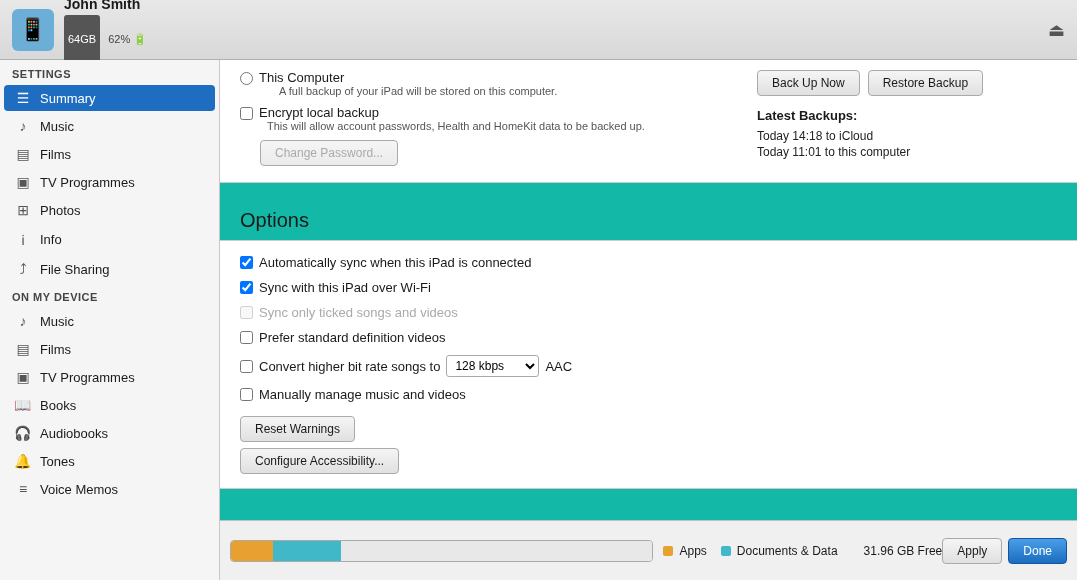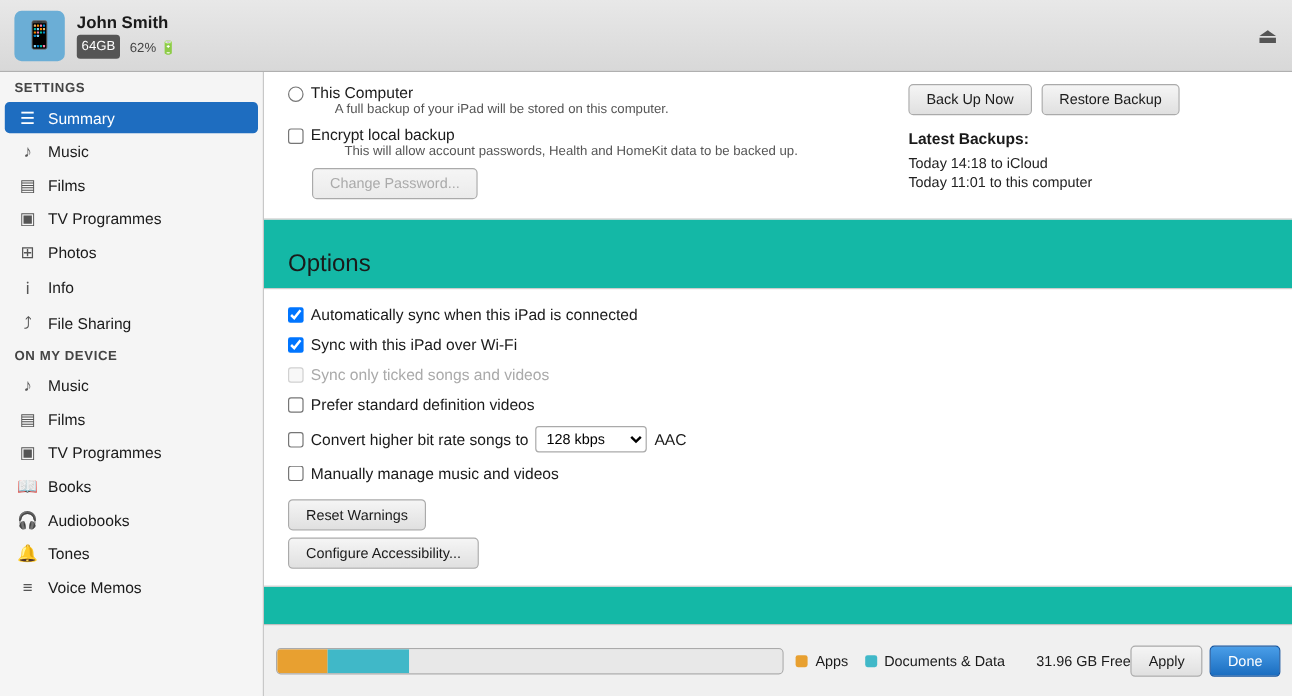--- a/index.html
+++ b/index.html
@@ -48,21 +48,21 @@
     .device-meta {
       display: flex;
       align-items: center;
       gap: 8px;
       margin-top: 3px;
     }
     .storage-badge {
       background: #555;
       color: white;
       border-radius: 3px;
-      padding: 4px 4px;
+      padding: 18px 4px;
       font-size: 11px;
     }
     .battery {
       font-size: 11px;
       color: #444;
     }
     .eject-btn {
       margin-left: auto;
       font-size: 18px;
       color: #555;
@@ -159,21 +159,21 @@
     .radio-label-sub { font-size: 11px; color: #555; margin-left: 20px; }
 
     .checkbox-option {
       display: flex;
       align-items: flex-start;
       gap: 6px;
       margin-bottom: 6px;
     }
     .checkbox-option input[type=checkbox] { margin-top: 2px; }
     .check-label-main { font-size: 13px; }
-    .check-label-sub { font-size: 11px; color: #555; margin-left: 28px; }
+    .check-label-sub { font-size: 11px; color: #555; margin-left: 8px; }
 
     .btn-row { display: flex; gap: 8px; margin-bottom: 12px; }
     .btn {
       padding: 5px 14px;
       font-size: 12px;
       border: 1px solid #aaa;
       border-radius: 4px;
       background: linear-gradient(to bottom, #f5f5f5, #e0e0e0);
       cursor: pointer;
       color: #1a1a1a;

